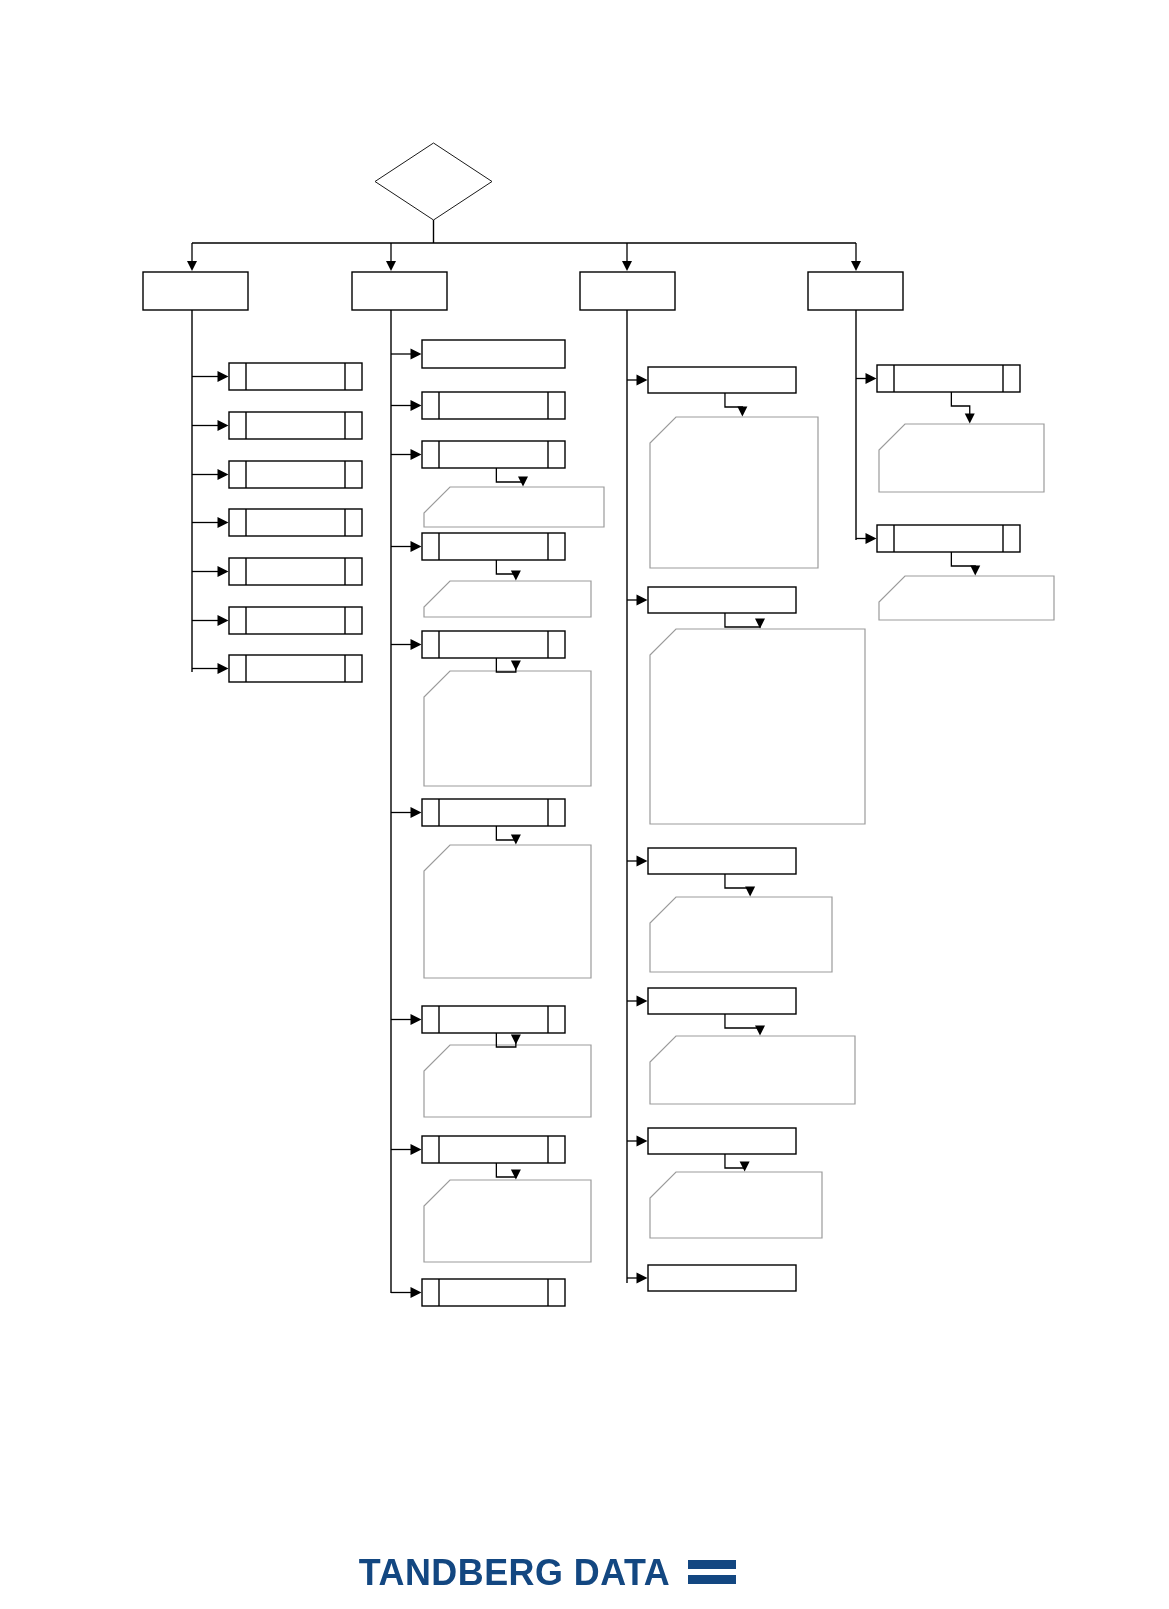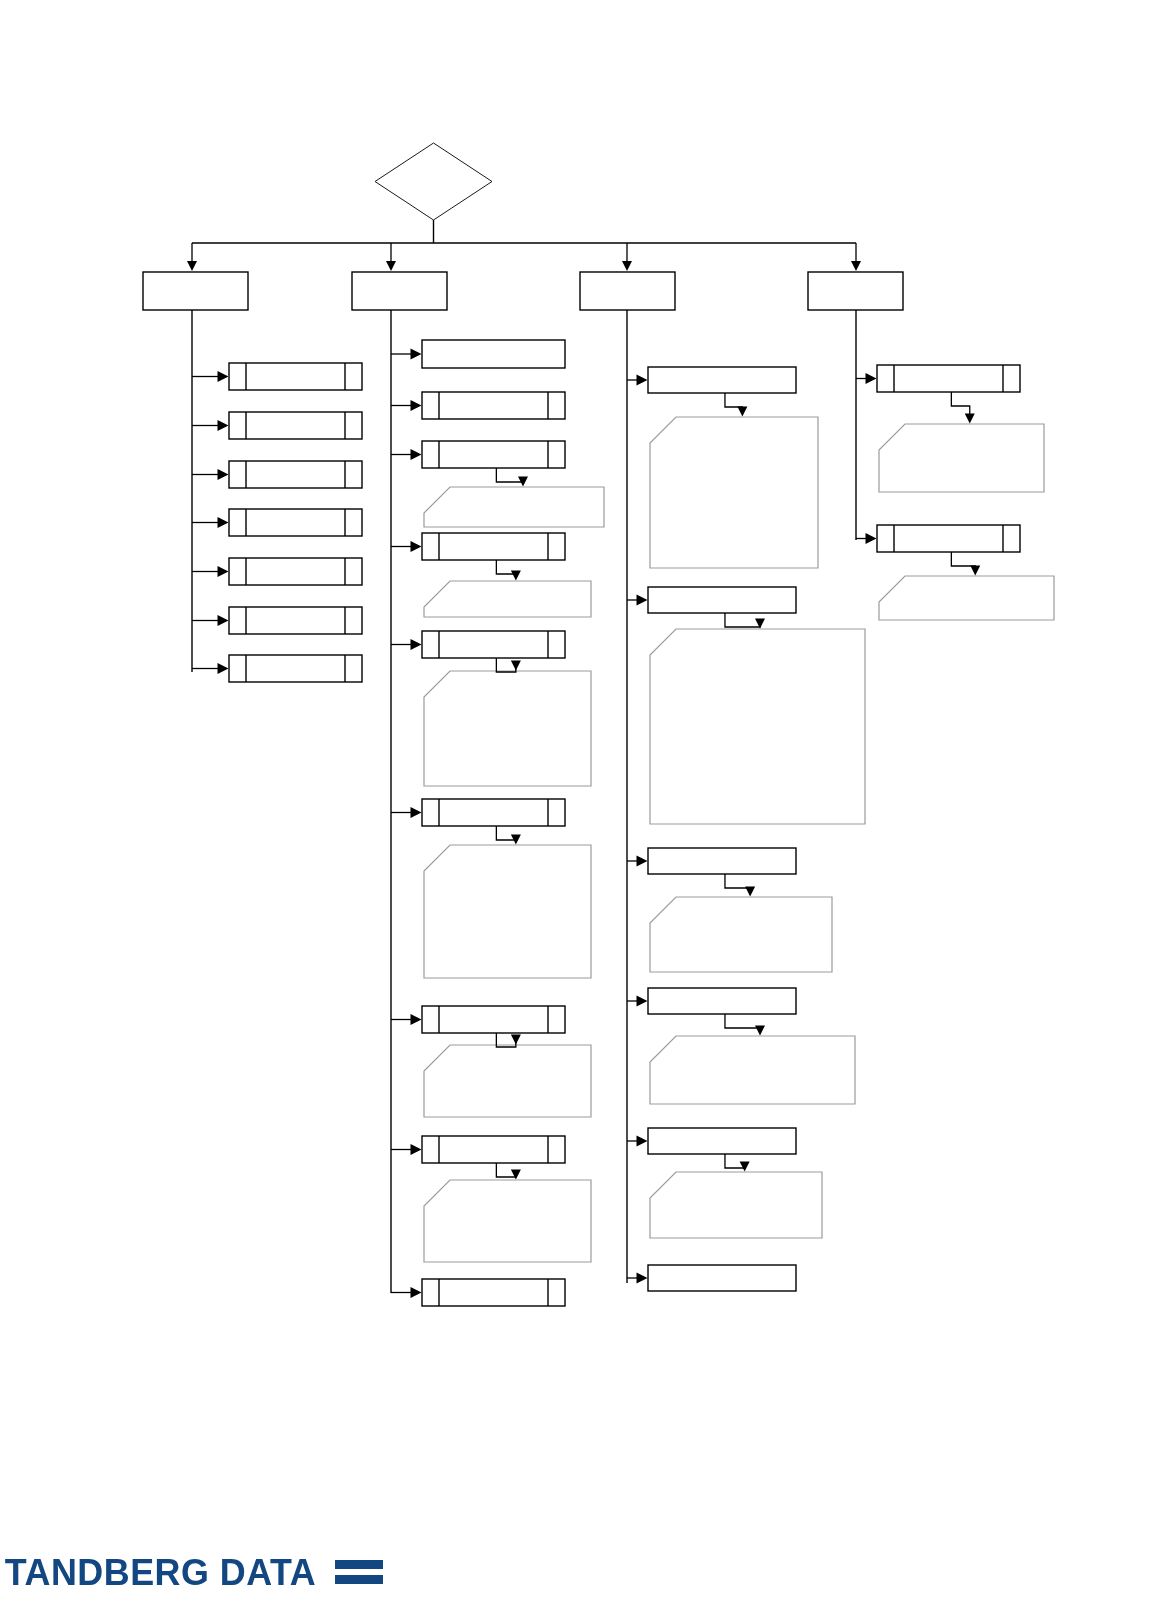--- a/index.html
+++ b/index.html
@@ -34,20 +34,21 @@
   .stroke-gray { stroke: #9b9b9b; stroke-width: 1.2; fill: none; }
   .connector { stroke: #000000; stroke-width: 1.3; fill: none; }
   .spine { stroke: #000000; stroke-width: 1.4; fill: none; }
   .arrowhead { fill: #000000; stroke: none; }
   
   #footer-logo {
     position: absolute;
     left: 0;
     bottom: 18px;
     width: 1090px;
+    text-align: center;
     pointer-events: none;
     margin-top: 36px;
   }
   .logo-wrap {
     display: inline-flex;
     align-items: center;
     gap: 14px;
   }
   .logo-text {
     font-family: "Liberation Sans", sans-serif;

